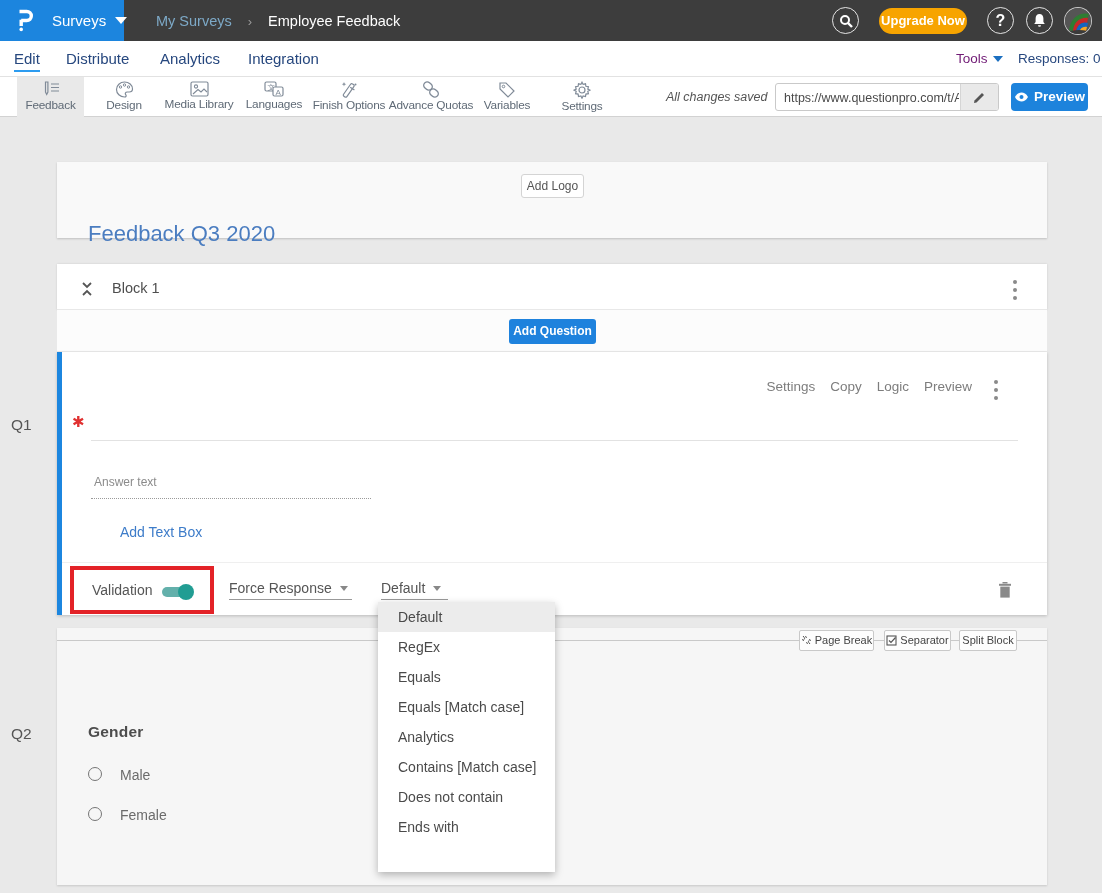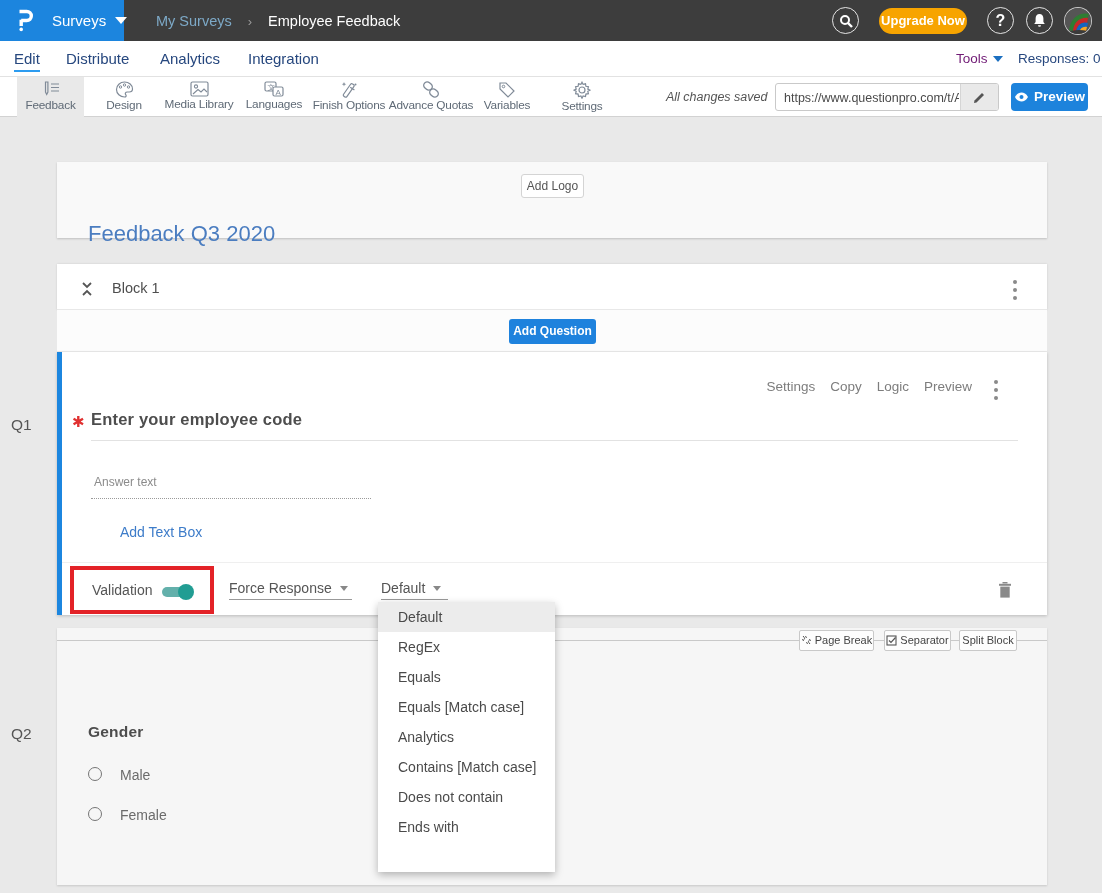--- a/index.html
+++ b/index.html
@@ -246,21 +246,20 @@
   </div>
 
 <div id="q1" class="card">
   <div id="q1links">Settings<span>Copy</span><span>Logic</span><span>Preview</span></div>
   <div class="dots3" style="position:absolute; right:49px; top:28px;">
       <i></i>
       <i></i>
       <i></i>
     </div>
   <div id="qstar">✱</div>
-  <div id="qtext">Enter your employee code</div>
   <div id="qline"></div>
   <div id="anstext">Answer text</div>
   <div id="ansline"></div>
   <div id="addtb">Add Text Box</div>
   <div id="valsep"></div>
   <div id="redbox"></div>
   <div id="valtext">Validation</div>
   <div id="toggle">
       <div class="knob"></div>
     </div>

